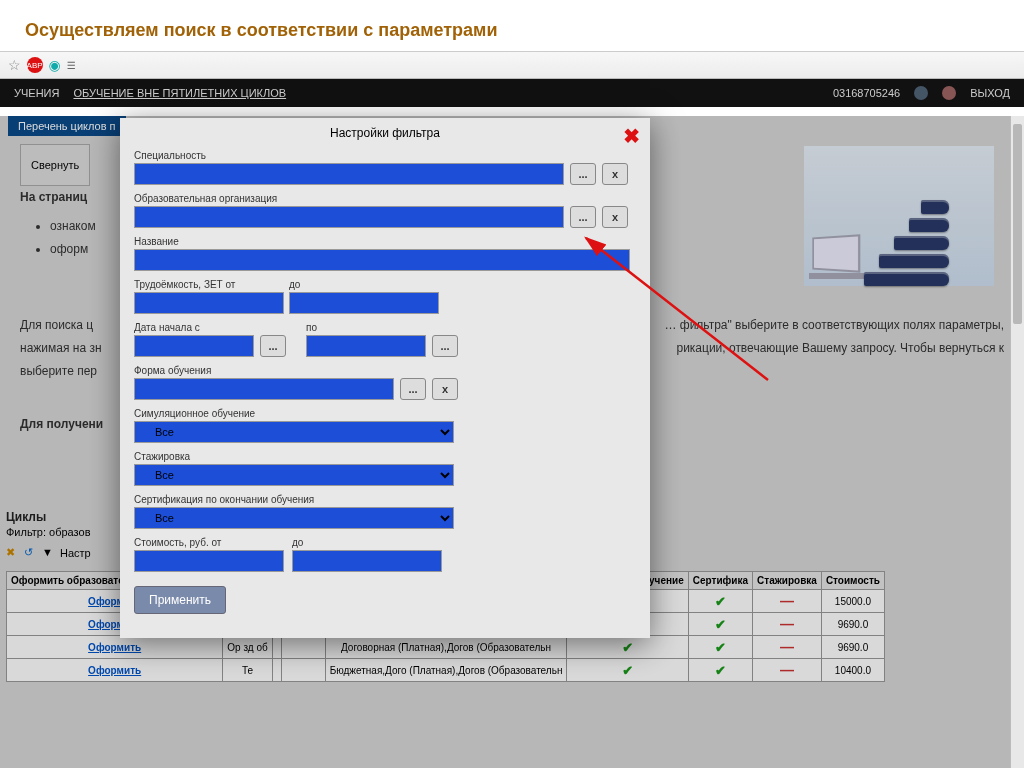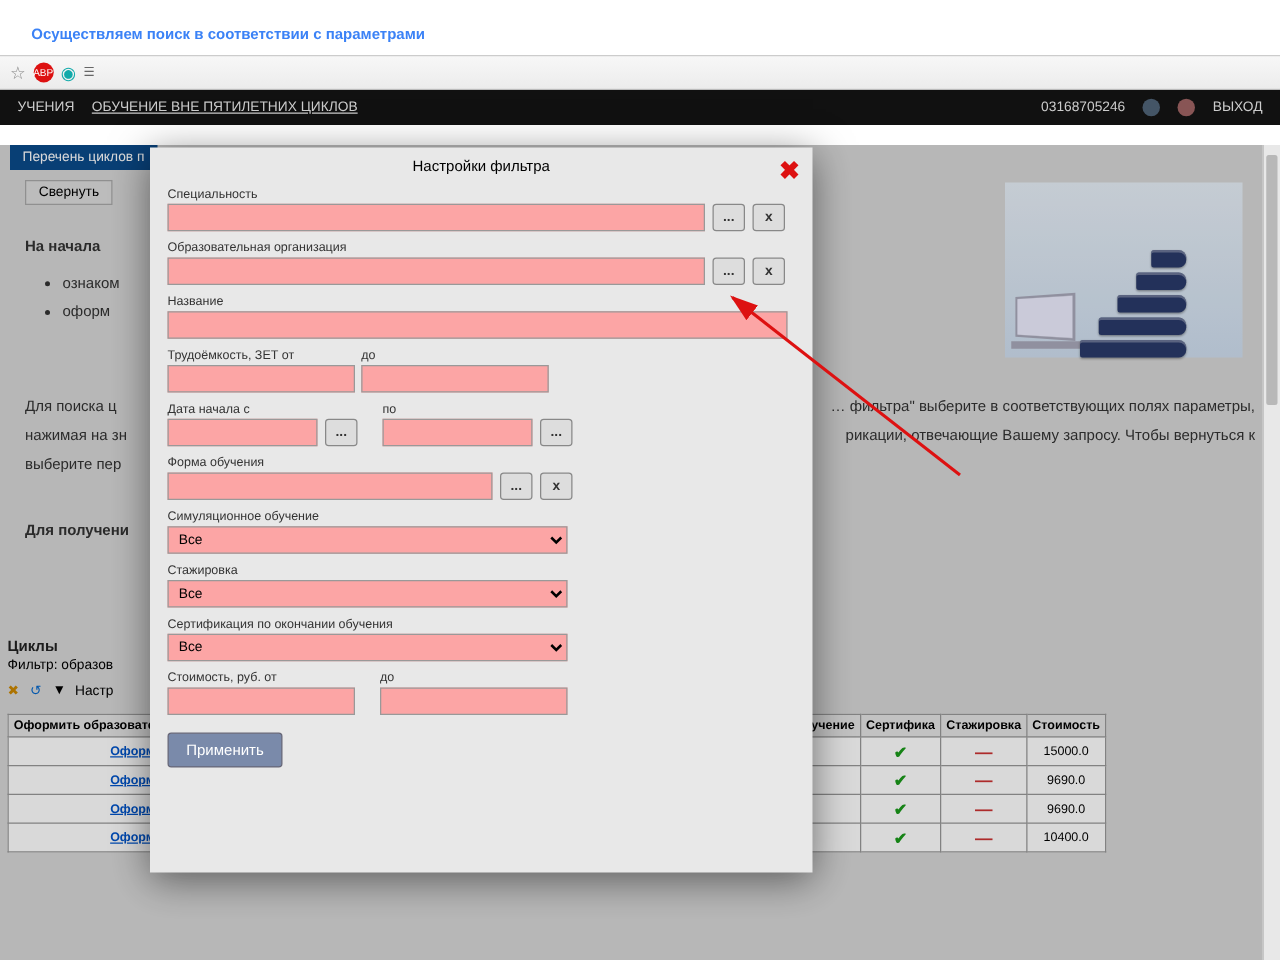--- a/index.html
+++ b/index.html
@@ -1,37 +1,37 @@
 <!DOCTYPE html>
 <html><head>
 <meta charset="utf-8">
 <style>
 * { box-sizing: border-box; margin: 0; padding: 0; }
 body { font-family: Arial, sans-serif; width: 1024px; height: 768px; overflow: hidden; background: #fff; position: relative; }
 
 .title-bar { padding: 20px 25px 10px; }
-.title-bar h1 { color: #3b82f6; font-size: 12px; font-weight: bold; }
+.title-bar h1 { color: #a16207; font-size: 18px; font-weight: bold; }
 
 .browser-bar { background: linear-gradient(#f7f7f7,#ececec); border-top: 1px solid #ccc; border-bottom: 1px solid #bbb; height: 28px; display: flex; align-items: center; padding: 0 8px; font-size: 12px; color: #555; }
 .browser-bar .url { flex: 1; }
 .browser-bar .ext { display: flex; gap: 6px; align-items: center; }
 .browser-bar .star { color: #888; font-size: 14px; }
 .abp { background:#d11; color:#fff; border-radius:50%; width:16px; height:16px; font-size:8px; display:flex; align-items:center; justify-content:center; font-weight:normal;}
 .eye { color:#1aa; font-size:14px;}
 .browser-bar .menu { color:#666; letter-spacing:-1px; font-size:10px;}
 
 .topnav { background: #111; color:#ccc; height:28px; display:flex; align-items:center; padding:0 14px; font-size:11px; justify-content:space-between; }
 .topnav .left, .topnav .right { display:flex; gap:14px; align-items:center; }
 .topnav .right .av { width:14px; height:14px; border-radius:50%; background:#456; }
 
 .backdrop { position:absolute; top:116px; left:0; right:0; bottom:0; background:#d8d8d8; }
 .backdrop .overlay { position:absolute; inset:0; background:rgba(0,0,0,0.15); }
 
 .breadcrumb { position:absolute; top:0; left:8px; background:#0a4a8a; color:#fff; font-size:11px; padding:4px 10px; }
-.collapse-btn { position:absolute; top:28px; left:20px; background:#ddd; border:1px solid #aaa; padding:3px 10px; font-size:11px; }
+.collapse-btn { position:absolute; top:28px; left:20px; background:#ddd; border:1px solid #aaa; padding:14px 10px; font-size:11px; }
 
 .page-text { position:absolute; top:70px; left:20px; right:20px; font-size:12px; color:#333; line-height:1.9; }
 .page-text ul { margin:6px 0 14px 30px; }
 
 .right-image { position:absolute; top:30px; right:30px; width:190px; height:140px; background:linear-gradient(#e8f0f8,#d0dff0); display:flex; align-items:flex-end; justify-content:center; }
 .books { position:relative; width:100px; height:110px; }
 .book { position:absolute; background:#2a3a6a; height:14px; border-radius:2px 6px 6px 2px; box-shadow:inset 0 2px 0 rgba(255,255,255,.3), 0 1px 2px rgba(0,0,0,.4);}
 .b1{width:85px;bottom:0;right:0;} .b2{width:70px;bottom:18px;right:0;} .b3{width:55px;bottom:36px;right:0;} .b4{width:40px;bottom:54px;right:0;} .b5{width:28px;bottom:72px;right:0;}
 .laptop{position:absolute;left:-40px;bottom:0;width:70px;height:50px;}
 .laptop .screen{width:50px;height:35px;background:#eef;border:2px solid #aab;transform:perspective(80px) rotateY(-18deg);}
@@ -44,28 +44,28 @@
 .toolbar span.ico{ width:14px; height:14px; display:inline-block;}
 
 .grid { position:absolute; top:455px; left:6px; right:6px; border-collapse:collapse; font-size:10px; background:#fff;}
 .grid th, .grid td { border:1px solid #999; padding:3px 4px; text-align:center; vertical-align:middle; }
 .grid th { background:#e4e4e4; font-weight:bold; }
 .grid td .link { color:#0055cc; text-decoration:underline; cursor:pointer; font-weight:bold; }
 .check { color:#1a9a1a; font-weight:bold; font-size:13px; }
 .minus { color:#cc3333; font-weight:bold; font-size:14px; }
 
 
-.modal { position:absolute; top:118px; left:120px; width:530px; height:580px; background:#e8e8e8; box-shadow:0 6px 30px rgba(0,0,0,.5); }
+.modal { position:absolute; top:118px; left:120px; width:530px; height:520px; background:#e8e8e8; box-shadow:0 6px 30px rgba(0,0,0,.5); }
 .modal-head { text-align:center; font-size:12px; padding:8px 0 10px; position:relative; }
 .modal-head .close { position:absolute; right:10px; top:6px; color:#d11; font-size:20px; font-weight:bold; cursor:pointer; }
 .modal-body { padding:0 14px; font-size:11px; color:#333; overflow-y:auto; height:530px;}
 .field { margin-bottom:8px; }
 .field label { display:block; font-size:10px; color:#333; margin-bottom:2px; }
 .field .row { display:flex; gap:6px; align-items:center; }
-.field input[type=text], .field select { font-size:11px; padding:3px 4px; border:1px solid #999; background:#fca5a5; height:22px; }
+.field input[type=text], .field select { font-size:11px; padding:3px 16px; border:1px solid #999; background:#1d4ed8; height:22px; }
 .wfull { width:430px; } .whalf{width:150px;} .wbtn{width:26px;height:22px;background:#ddd;border:1px solid #888;border-radius:3px;font-size:11px;font-weight:bold;display:flex;align-items:center;justify-content:center;cursor:pointer;}
 .field select{width:320px;}
 .apply-btn { background:#7a8aaa; border:1px solid #667; color:#fff; padding:6px 14px; font-size:12px; border-radius:3px; margin-top:6px; cursor:pointer;}
 
 .arrow { position:absolute; top:230px; left:578px; pointer-events:none; }
 .arrow svg { overflow:visible; }
 
 .scrollbar-v { position:absolute; right:0; top:116px; bottom:0; width:14px; background:#e8e8e8; border-left:1px solid #bbb;}
 .scrollbar-v .thumb{ position:absolute; left:2px; right:2px; top:8px; height:200px; background:#b8b8b8; border-radius:2px;}
 </style>
@@ -110,21 +110,21 @@
         </div>
       <div class="book b1"></div>
         <div class="book b2"></div>
         <div class="book b3"></div>
         <div class="book b4"></div>
         <div class="book b5"></div>
     </div>
   </div>
 
   <div class="page-text">
-    <b>На начала</b>
+    <b>На страниц</b>
     <ul>
       <li>ознаком</li>
       <li>оформ</li>
     </ul>
     <div style="height:40px"></div>
     <div style="display:flex;justify-content:space-between">
       <span>Для поиска ц</span>
       <span style="text-align:right;width:380px">… фильтра" выберите в соответствующих полях параметры,</span>
     </div>
     <div style="display:flex;justify-content:space-between">
@@ -281,21 +281,21 @@
     </div>
     <div class="field">
       <label>Стажировка</label>
       <select><option>Все</option></select>
     </div>
     <div class="field">
       <label>Сертификация по окончании обучения</label>
       <select><option>Все</option></select>
     </div>
     <div class="field">
-      <div class="row" style="gap:20px">
+      <div class="row" style="gap:8px">
         <div><label>Стоимость, руб. от</label>
           <input type="text" class="whalf" style=""></div>
         <div><label>до</label>
           <input type="text" class="whalf" style=""></div>
       </div>
     </div>
     <button class="apply-btn">Применить</button>
   </div>
 </div>
 

